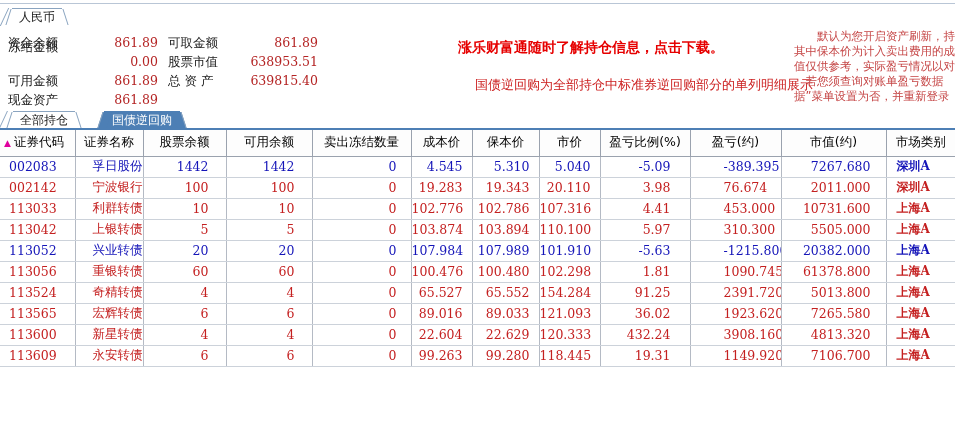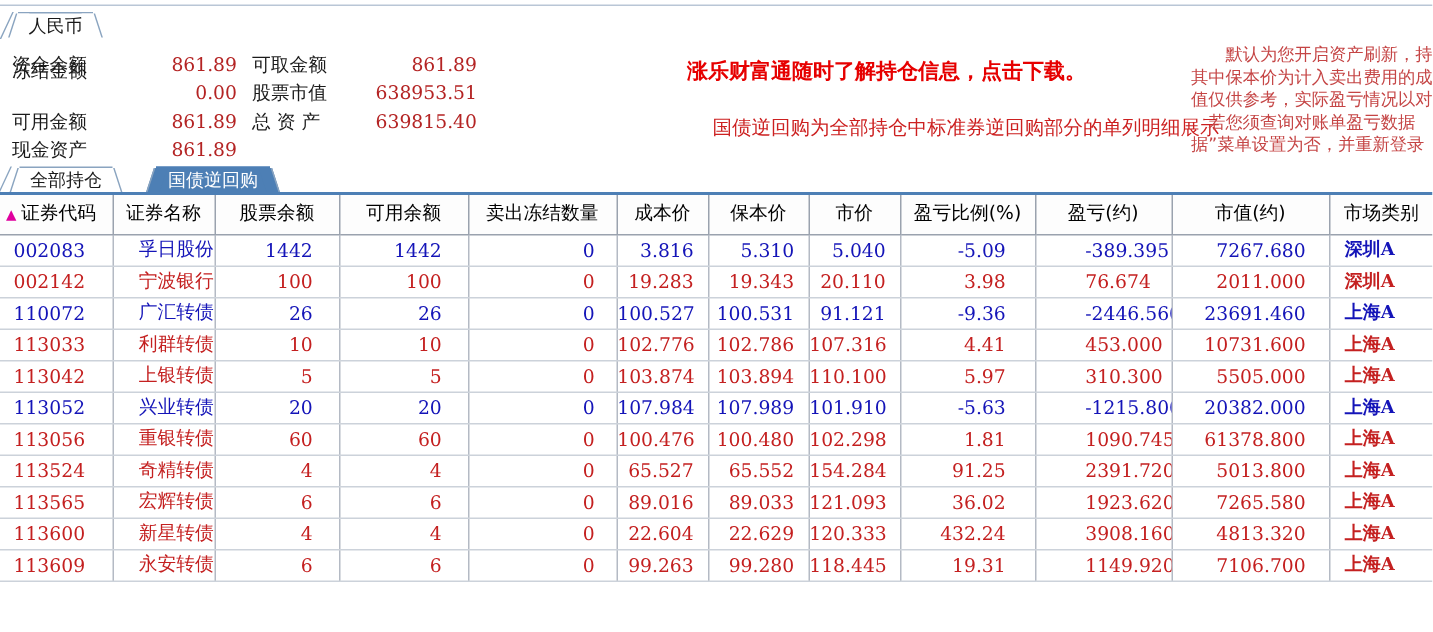--- a/index.html
+++ b/index.html
@@ -143,21 +143,21 @@
           <th class="h-market">市场类别</th>
         </tr>
       </thead>
     <tbody id="table-body">
         <tr class="loss">
           <td class="c-code">002083</td>
           <td class="c-name">孚日股份</td>
           <td class="c-balance">1442</td>
           <td class="c-available">1442</td>
           <td class="c-sell_frozen">0</td>
-          <td class="c-cost_price">3.816</td>
+          <td class="c-cost_price">4.545</td>
           <td class="c-breakeven_price">5.310</td>
           <td class="c-market_price">5.040</td>
           <td class="c-pl_pct">-5.09</td>
           <td class="c-pl">-389.395</td>
           <td class="c-market_value">7267.680</td>
           <td class="c-market">深圳A</td>
         </tr>
         <tr class="gain">
           <td class="c-code">002142</td>
           <td class="c-name">宁波银行</td>
@@ -165,34 +165,20 @@
           <td class="c-available">100</td>
           <td class="c-sell_frozen">0</td>
           <td class="c-cost_price">19.283</td>
           <td class="c-breakeven_price">19.343</td>
           <td class="c-market_price">20.110</td>
           <td class="c-pl_pct">3.98</td>
           <td class="c-pl">76.674</td>
           <td class="c-market_value">2011.000</td>
           <td class="c-market">深圳A</td>
         </tr>
-        <tr class="loss">
-          <td class="c-code">110072</td>
-          <td class="c-name">广汇转债</td>
-          <td class="c-balance">26</td>
-          <td class="c-available">26</td>
-          <td class="c-sell_frozen">0</td>
-          <td class="c-cost_price">100.527</td>
-          <td class="c-breakeven_price">100.531</td>
-          <td class="c-market_price">91.121</td>
-          <td class="c-pl_pct">-9.36</td>
-          <td class="c-pl">-2446.560</td>
-          <td class="c-market_value">23691.460</td>
-          <td class="c-market">上海A</td>
-        </tr>
         <tr class="gain">
           <td class="c-code">113033</td>
           <td class="c-name">利群转债</td>
           <td class="c-balance">10</td>
           <td class="c-available">10</td>
           <td class="c-sell_frozen">0</td>
           <td class="c-cost_price">102.776</td>
           <td class="c-breakeven_price">102.786</td>
           <td class="c-market_price">107.316</td>
           <td class="c-pl_pct">4.41</td>

